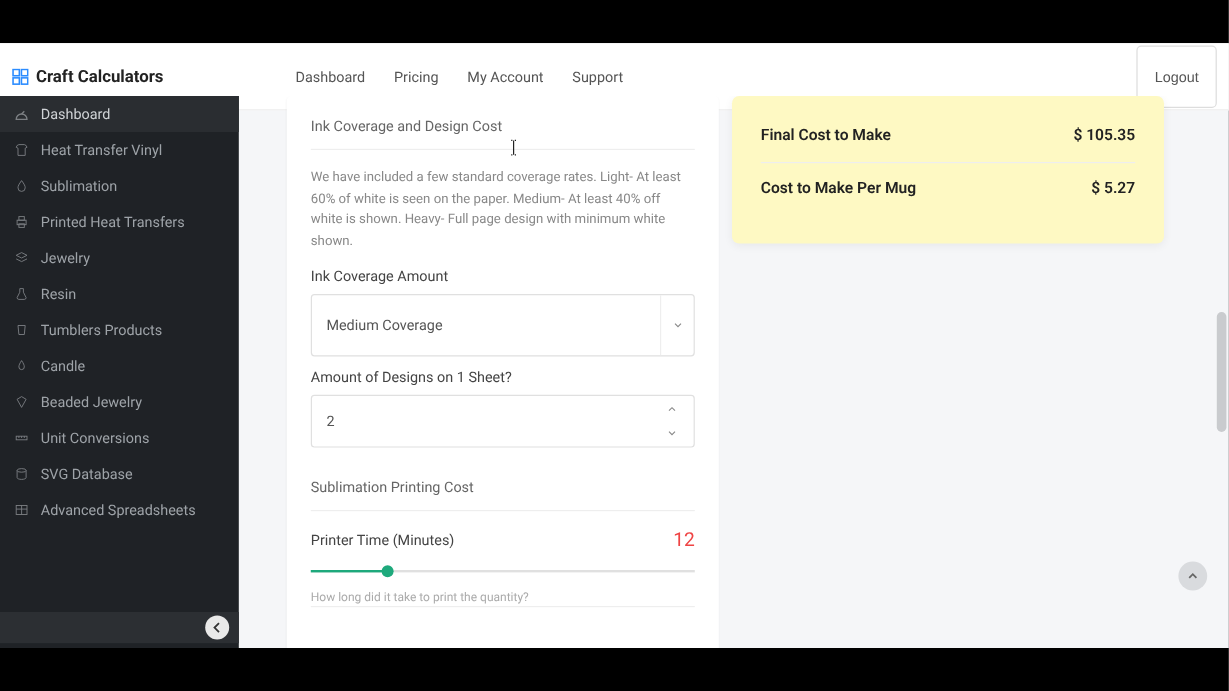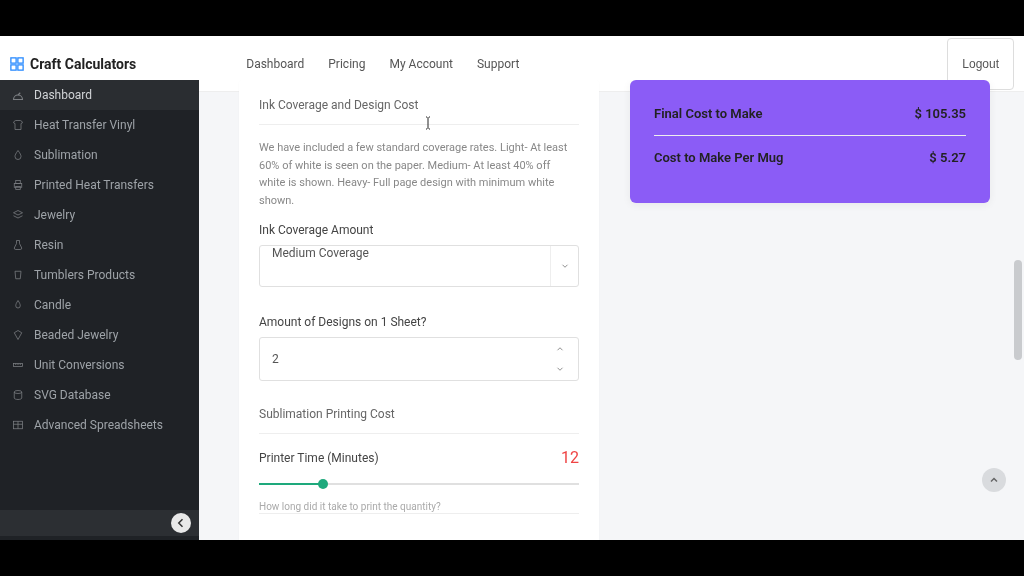--- a/index.html
+++ b/index.html
@@ -20,36 +20,36 @@
 .side-icon svg { width:12px; height:12px; display:block; }
 .side-footer { position: absolute; bottom: 4px; left:0; right:0; height:26px; background:#2c2f33; display:flex; align-items:center; justify-content:flex-end; padding-right:8px; }
 .back-circle { width:20px; height:20px; border-radius:50%; background:#e9e9e9; display:flex; align-items:center; justify-content:center; cursor:pointer; }
 .back-circle svg { width:12px; height:12px; }
 .content { position:absolute; top:44px; left:199px; right:0; bottom:0; overflow:hidden; }
 .form-card { position:absolute; left:40px; top:0; width:360px; background:#fff; border-radius:4px; padding: 0 20px 20px 20px; box-shadow: 0 1px 2px rgba(0,0,0,0.04); }
 .section-title { text-align:left; font-size:12px; color:#666; padding:18px 0 12px 0; }
 .divider { border-top:1px solid #eee; margin-bottom:14px; }
 .desc { font-size:11px; color:#888; line-height:1.6; margin-bottom:14px; }
 .field-label { font-size:12px; color:#444; margin-bottom:8px; }
-.select { border:1px solid #e0e0e0; border-radius:3px; height:42px; display:flex; align-items:flex-start; padding:0 12px; font-size:12px; color:#555; position:relative; margin-bottom:28px; cursor:pointer; }
+.select { border:1px solid #e0e0e0; border-radius:3px; height:52px; display:flex; align-items:center; padding:0 12px; font-size:12px; color:#555; position:relative; margin-bottom:10px; cursor:pointer; }
 .select-caret { position:absolute; right:0; top:0; bottom:0; width:28px; border-left:1px solid #eee; display:flex; align-items:center; justify-content:center; }
 .select-caret svg { width:10px; height:10px; }
 .number-input { border:1px solid #e0e0e0; border-radius:3px; height:44px; display:flex; align-items:center; padding:0 12px; font-size:12px; color:#555; position:relative; margin-bottom:8px; }
 .spinners { position:absolute; right:8px; top:4px; bottom:4px; width:20px; display:flex; flex-direction:column; justify-content:space-between; }
 .spin { cursor:pointer; display:flex; align-items:center; justify-content:center; height:14px; }
 .spin svg { width:10px; height:10px; }
 .row-head { display:flex; justify-content:space-between; align-items:center; margin-bottom:10px; }
 .row-head .lbl { font-size:12px; color:#444; }
 .row-head .val { font-size:16px; color:#ef4444; }
 .slider-wrap { position:relative; height:14px; margin-bottom:10px; }
 .slider-track { position:absolute; top:6px; left:0; right:0; height:2px; background:#e0e0e0; }
 .slider-fill { position:absolute; top:6px; left:0; width:20%; height:2px; background:#1ea97c; }
 .slider-thumb { position:absolute; top:2px; left:20%; width:10px; height:10px; border-radius:50%; background:#1ea97c; transform:translateX(-50%); cursor:pointer; }
 .subhint { font-size:10px; color:#aaa; margin-bottom:1px; }
-.results-card { position:absolute; left:431px; top:0; width:360px; background:#8b5cf6; border-radius:6px; box-shadow: 0 2px 8px rgba(0,0,0,0.06); padding:12px 24px 24px 24px; }
+.results-card { position:absolute; left:411px; top:0; width:360px; background:#fef9c3; border-radius:6px; box-shadow: 0 2px 8px rgba(0,0,0,0.06); padding:12px 24px 24px 24px; }
 .result-row { display:flex; justify-content:space-between; align-items:center; padding:14px 0; }
 .result-row + .result-row { border-top:1px solid #eee; }
 .result-label { font-size:13px; font-weight:600; color:#222; }
 .result-value { font-size:13px; font-weight:600; color:#222; }
 .scroll-top { position:absolute; right:18px; bottom:48px; width:24px; height:24px; border-radius:50%; background:#d9dbde; display:flex; align-items:center; justify-content:center; cursor:pointer; }
 .scroll-top svg { width:12px; height:12px; }
 .vscroll { position:absolute; right:2px; top:180px; width:8px; height:100px; background:#c9cbce; border-radius:4px; }
 .cursor-caret { position:absolute; left:183px; top:35px; width:12px; height:16px; pointer-events:none; }
 .cursor-caret svg { width:12px; height:16px; }
 </style>

